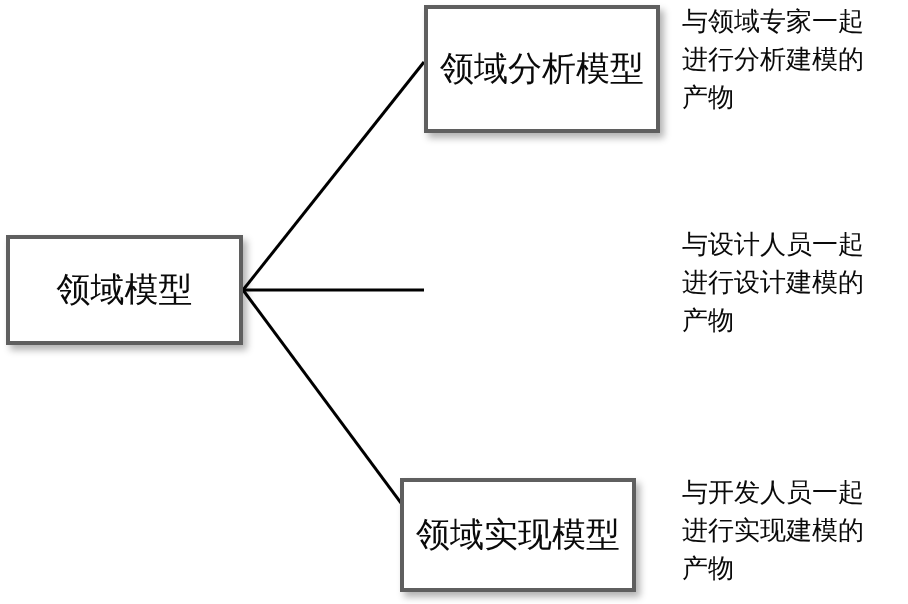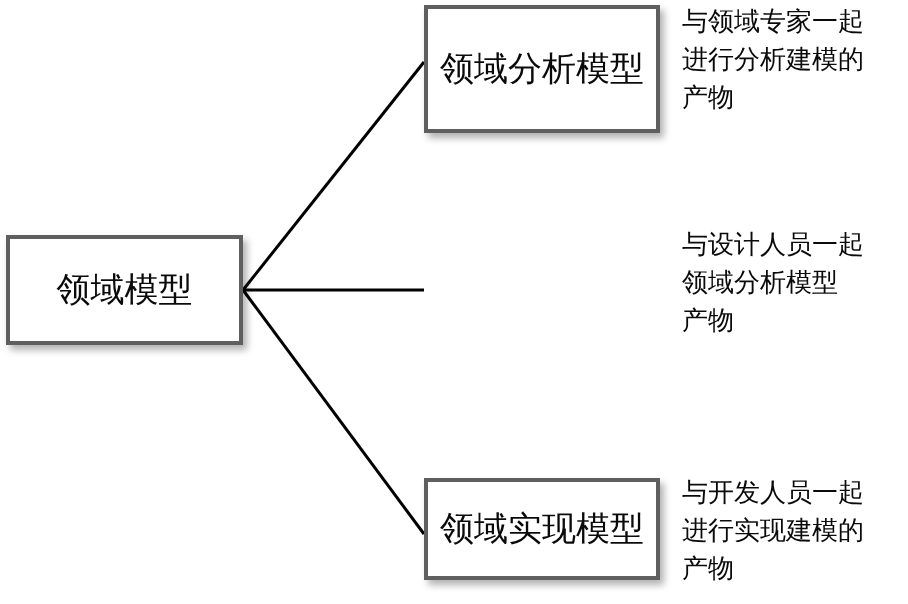--- a/index.html
+++ b/index.html
@@ -58,24 +58,24 @@
     width: 236px;
     height: 128px;
   }
   #node-design {
     left: 424px;
     top: 232px;
     width: 236px;
     height: 118px;
   }
   #node-implementation {
-    left: 424px;
+    left: 400px;
     top: 478px;
     width: 236px;
-    height: 102px;
+    height: 114px;
   }
 
   
   .desc {
     position: absolute;
     left: 682px;
     width: 226px;
     font-size: 26px;
     line-height: 38px;
     color: #0a0a0a;
@@ -107,20 +107,20 @@
 
   <div class="node-box" id="node-implementation">
     <span class="node-label">领域实现模型</span>
   </div>
 
   <div class="desc" id="desc-analysis">与领域专家一起
 进行分析建模的
 产物</div>
 
   <div class="desc" id="desc-design">与设计人员一起
-领域分析模型
+进行设计建模的
 产物</div>
 
   <div class="desc" id="desc-implementation">与开发人员一起
 进行实现建模的
 产物</div>
 
 </div>
 
 </body></html>

